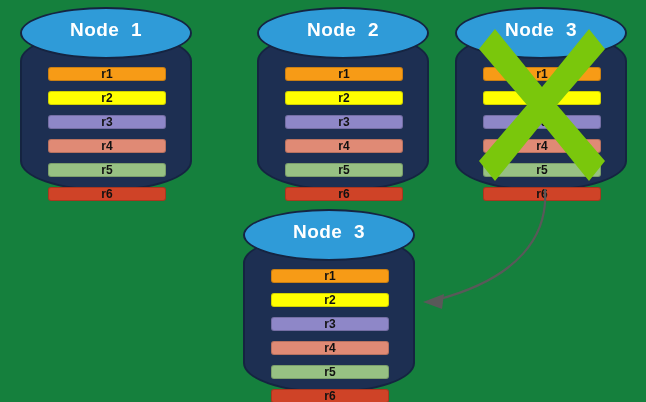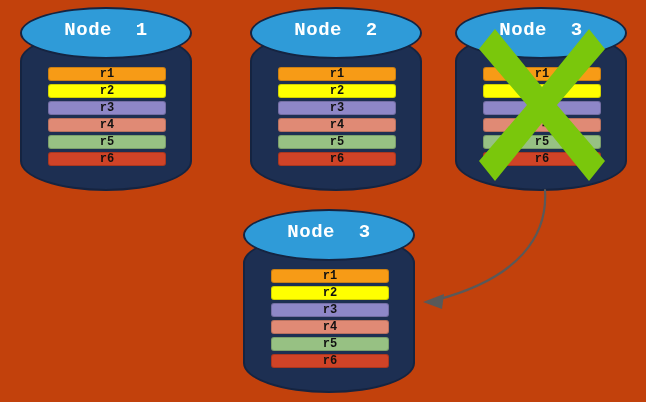--- a/index.html
+++ b/index.html
@@ -61,21 +61,21 @@
   }
   .rows {
     position: absolute;
     left: 28px;
     top: 62px;
     width: 118px;
     z-index: 2;
   }
   .row {
     height: 14px;
-    margin-bottom: 3px;
+    margin-bottom: 10px;
     border-radius: 3px;
     box-sizing: border-box;
     border: 1px solid rgba(0,0,0,0.18);
     text-align: center;
     line-height: 13px;
     font-size: 12px;
     font-weight: bold;
     color: #111111;
   }
   .row:last-child { margin-bottom: 8px; }
@@ -94,37 +94,37 @@
     top: 0;
     width: 646px;
     height: 402px;
     z-index: 4;
     pointer-events: none;
   }
 </style>
 </head>
 <body style="background: rgb(255, 255, 255);">
 
-<div id="canvas" style="background: #c2410c; font-family: Liberation Mono, monospace;">
+<div id="canvas" style="background: #15803d;">
 
   <div class="node" style="left:20px; top:5px;">
     <div class="node-body" style="background: rgb(29, 47, 82); border-color: rgb(21, 36, 65);"></div>
     <div class="node-top" style="background: rgb(47, 155, 216); border-color: rgb(21, 36, 65);"></div>
     <div class="node-title" style="color: rgb(255, 255, 255);">Node  1</div>
     <div class="rows">
       <div class="row" style="background: rgb(247, 155, 22);">r1</div>
       <div class="row" style="background: rgb(255, 255, 0);">r2</div>
       <div class="row" style="background: rgb(142, 135, 200);">r3</div>
       <div class="row" style="background: rgb(224, 138, 117);">r4</div>
       <div class="row" style="background: rgb(151, 193, 131);">r5</div>
       <div class="row" style="background: rgb(207, 67, 39);">r6</div>
     </div>
   </div>
 
-  <div class="node" style="left:250px; top:5px;">
+  <div class="node" style="left:257px; top:5px;">
     <div class="node-body" style="background: rgb(29, 47, 82); border-color: rgb(21, 36, 65);"></div>
     <div class="node-top" style="background: rgb(47, 155, 216); border-color: rgb(21, 36, 65);"></div>
     <div class="node-title" style="color: rgb(255, 255, 255);">Node  2</div>
     <div class="rows">
       <div class="row" style="background: rgb(247, 155, 22);">r1</div>
       <div class="row" style="background: rgb(255, 255, 0);">r2</div>
       <div class="row" style="background: rgb(142, 135, 200);">r3</div>
       <div class="row" style="background: rgb(224, 138, 117);">r4</div>
       <div class="row" style="background: rgb(151, 193, 131);">r5</div>
       <div class="row" style="background: rgb(207, 67, 39);">r6</div>

